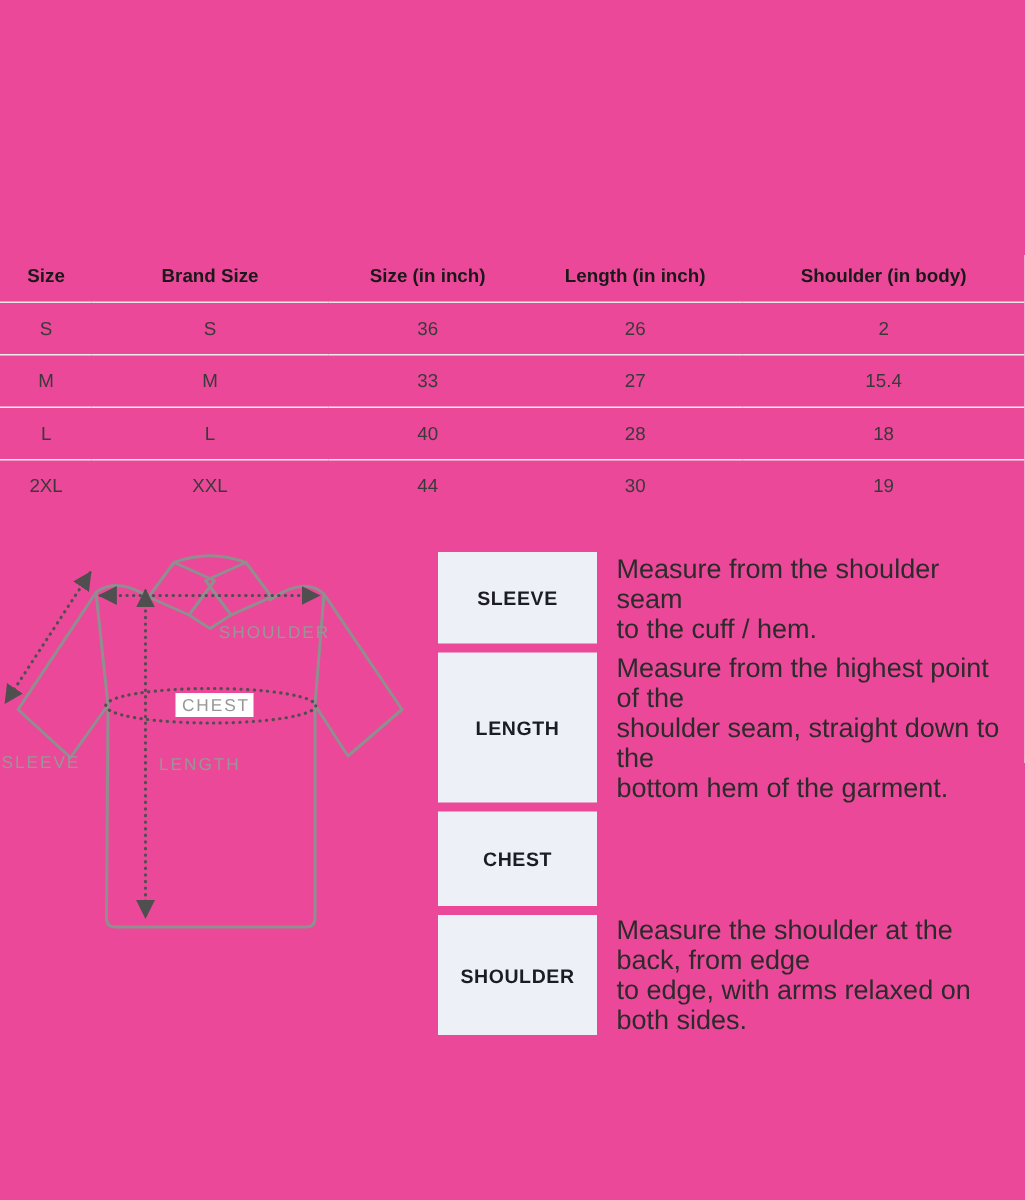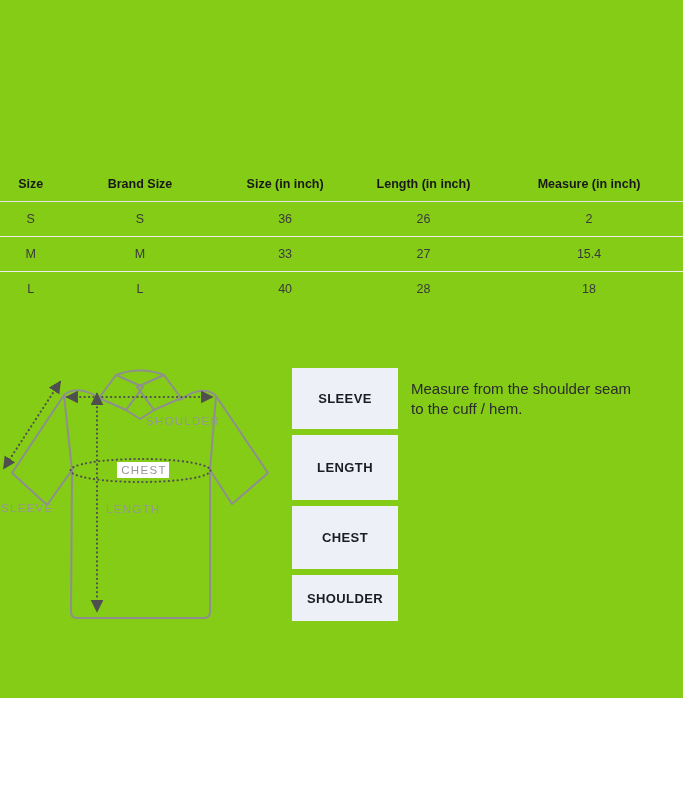--- a/index.html
+++ b/index.html
@@ -1,19 +1,19 @@
 <!DOCTYPE html>
 <html><head>
 <meta charset="utf-8">
 <style>
   html,body{margin:0;padding:0;background:#ffffff;}
   .canvas{
     position:relative;
-    width:683px;height:698px;
-    background:#84cc16;
+    width:683px;height:800px;
+    background:#ec4899;
     font-family:"Liberation Sans","DejaVu Sans",sans-serif;
     overflow:hidden;
   }
 
   
   .size-table{
     position:absolute;top:172px;left:0;
     width:683px;
     border-collapse:collapse;
     table-layout:fixed;
@@ -48,21 +48,21 @@
   .def-row:nth-child(3){min-height:63px;}
   .def-row:nth-child(4){min-height:46px;}
   .def-term{
     flex:0 0 106px;background:#edf0f7;
     display:flex;align-items:center;justify-content:center;
     font-size:13px;font-weight:700;color:#1c1c26;letter-spacing:0.4px;
   }
   .def-desc{
     flex:1;display:flex;align-items:center;
     padding-left:13px;
-    font-size:15px;line-height:20px;color:#2b2b2b;
+    font-size:18px;line-height:20px;color:#2b2b2b;
     white-space:pre-line;
   }
 </style>
 </head>
 <body>
 
 <div class="canvas">
 
   <table class="size-table">
     <colgroup>
@@ -71,21 +71,21 @@
         <col style="width:19.5%">
         <col style="width:21%">
         <col style="width:27.5%">
     </colgroup>
     <thead>
       <tr>
         <th>Size</th>
         <th>Brand Size</th>
         <th>Size (in inch)</th>
         <th>Length (in inch)</th>
-        <th>Measure (in inch)</th>
+        <th>Shoulder (in body)</th>
       </tr>
     </thead>
     <tbody>
       <tr>
         <td>S</td>
         <td>S</td>
         <td>36</td>
         <td>26</td>
         <td>2</td>
       </tr>
@@ -95,20 +95,27 @@
         <td>33</td>
         <td>27</td>
         <td>15.4</td>
       </tr>
       <tr>
         <td>L</td>
         <td>L</td>
         <td>40</td>
         <td>28</td>
         <td>18</td>
+      </tr>
+      <tr>
+        <td>2XL</td>
+        <td>XXL</td>
+        <td>44</td>
+        <td>30</td>
+        <td>19</td>
       </tr>
     </tbody>
   </table>
 
   <div class="diagram">
     <svg width="290" height="268" viewBox="0 0 290 268">
       <defs>
         <marker id="ah" markerWidth="8" markerHeight="8" refX="5.2" refY="3" orient="auto-start-reverse">
           <path d="M0,0 L6,3 L0,6 Z" fill="#4f4f4f"></path>
         </marker>
@@ -147,22 +154,27 @@
   </div>
 
   <div class="defs-panel">
     <div class="def-row">
       <div class="def-term">SLEEVE</div>
       <div class="def-desc">Measure from the shoulder seam
 to the cuff / hem.</div>
     </div>
     <div class="def-row">
       <div class="def-term">LENGTH</div>
+      <div class="def-desc">Measure from the highest point of the
+shoulder seam, straight down to the
+bottom hem of the garment.</div>
     </div>
     <div class="def-row">
       <div class="def-term">CHEST</div>
     </div>
     <div class="def-row">
       <div class="def-term">SHOULDER</div>
+      <div class="def-desc">Measure the shoulder at the back, from edge
+to edge, with arms relaxed on both sides.</div>
     </div>
   </div>
 
 </div>
 
 </body></html>

